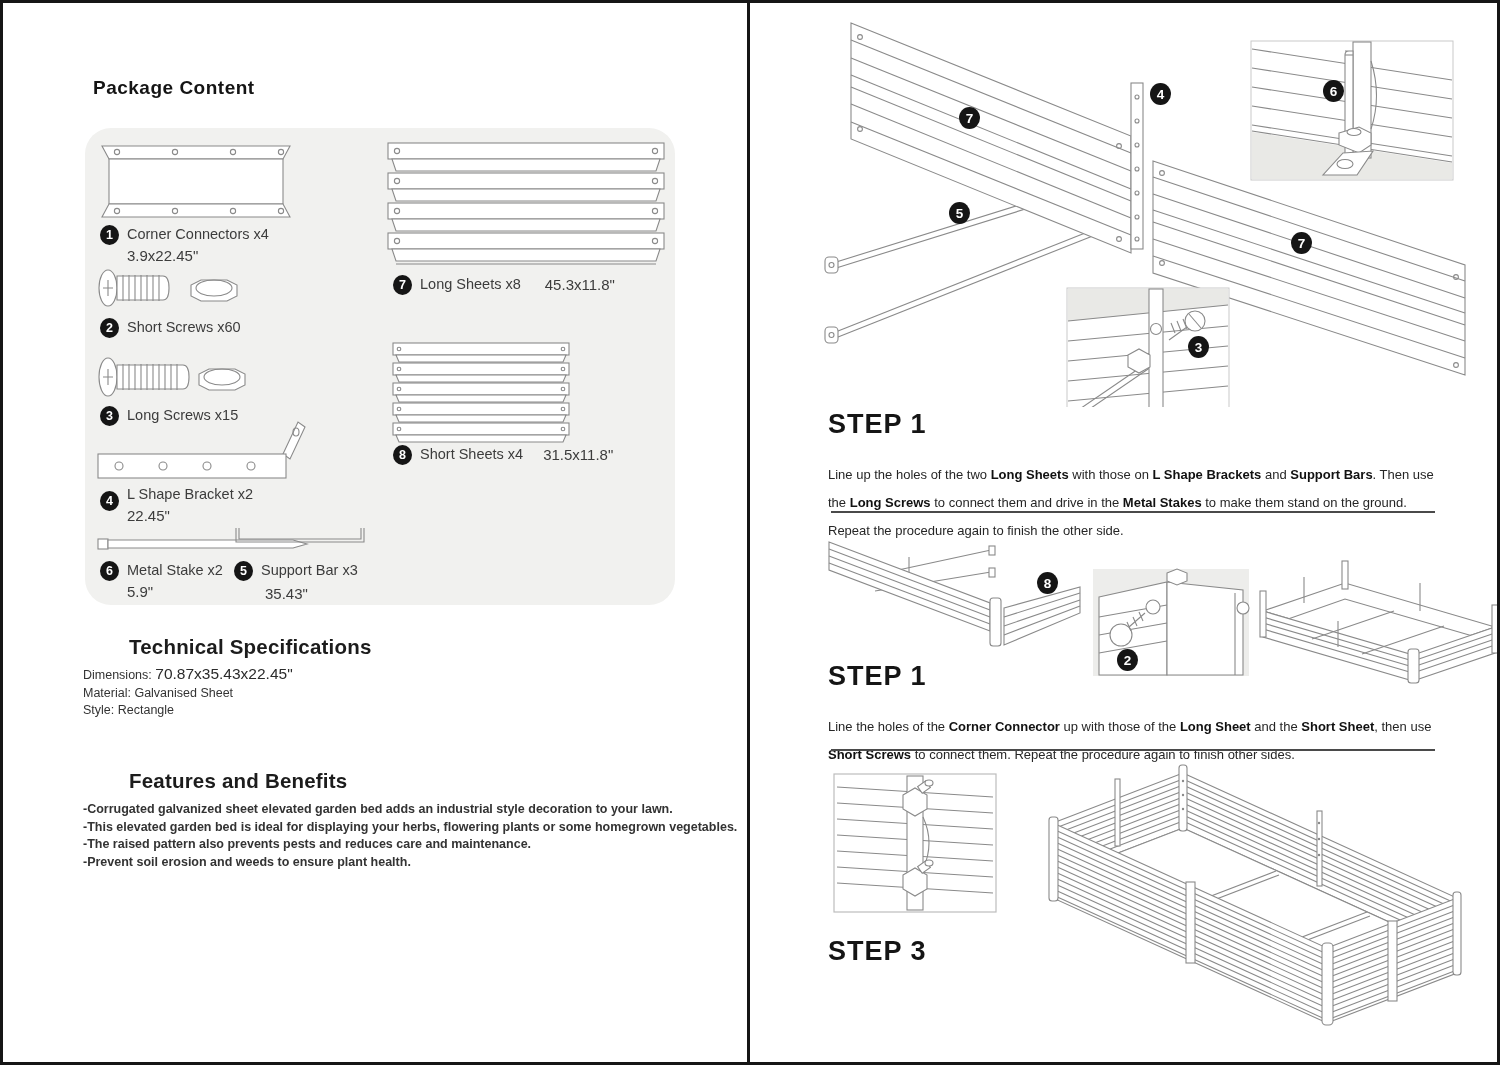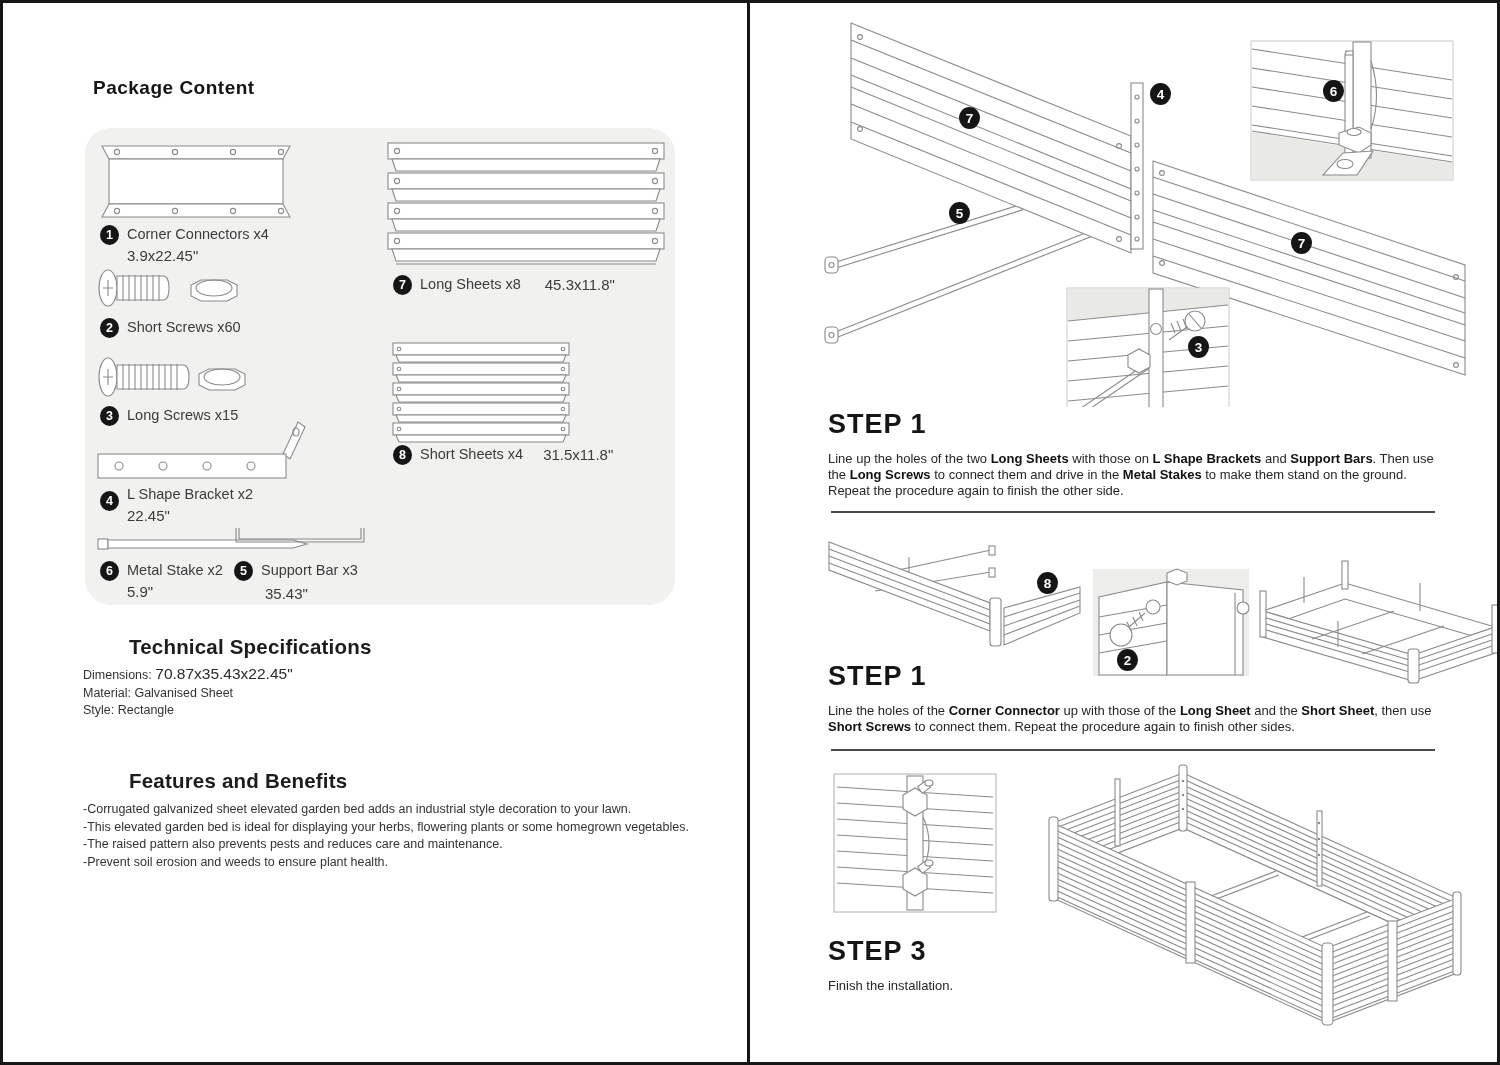--- a/index.html
+++ b/index.html
@@ -21,24 +21,24 @@
 
   .item{display:flex;align-items:flex-start;gap:8px;}
   .item .col{display:flex;flex-direction:column;gap:2px;}
   .item-label{font-size:14.5px;color:#3c3c3c;line-height:19px;white-space:nowrap;}
   .item-dim{font-size:15px;color:#3c3c3c;line-height:19px;white-space:nowrap;}
   .inline-dim{margin-left:16px;}
 
   .h2{font-size:20.5px;font-weight:700;color:#1c1c1c;letter-spacing:.2px;margin-left:46px;}
   .spec-line{font-size:12.5px;color:#333;line-height:17.5px;}
   .spec-big{font-size:15.5px;color:#2b2b2b;}
-  .feat-line{font-size:12.5px;color:#333;line-height:17.5px;white-space:nowrap;}
+  .feat-line{font-size:12.5px;color:#333;line-height:17.5px;white-space:nowrap;font-weight:bold;}
 
   .step-h{font-size:27px;font-weight:600;color:#151515;letter-spacing:1px;}
-  .step-p{margin-top:11px;font-size:13px;line-height:16px;color:#262626;}
+  .step-p{margin-top:21px;font-size:13px;line-height:28px;color:#262626;}
   .step-p b{color:#111;}
 
   svg{display:block;}
   svg .ln{stroke:#8a8a8a;stroke-width:1.1;fill:none;}
   svg .fw{stroke:#8a8a8a;stroke-width:1.1;fill:#fff;}
   svg .fg{fill:#e9e9e6;stroke:none;}
 </style>
 </head>
 <body>
 
@@ -513,15 +513,14 @@
         <circle cx="148" cy="44" r="1.2"></circle>
         <circle cx="148" cy="58" r="1.2"></circle>
       <circle cx="284" cy="72" r="1.2"></circle>
         <circle cx="284" cy="88" r="1.2"></circle>
         <circle cx="284" cy="104" r="1.2"></circle>
     </g>
   </svg>
 
   <div class="abs" style="left:825px;top:933px;width:614px">
     <div class="step-h">STEP 3</div>
-    <div class="step-p"><span>Finish the installation.</span></div>
   </div>
 </div>
 
 </body></html>

